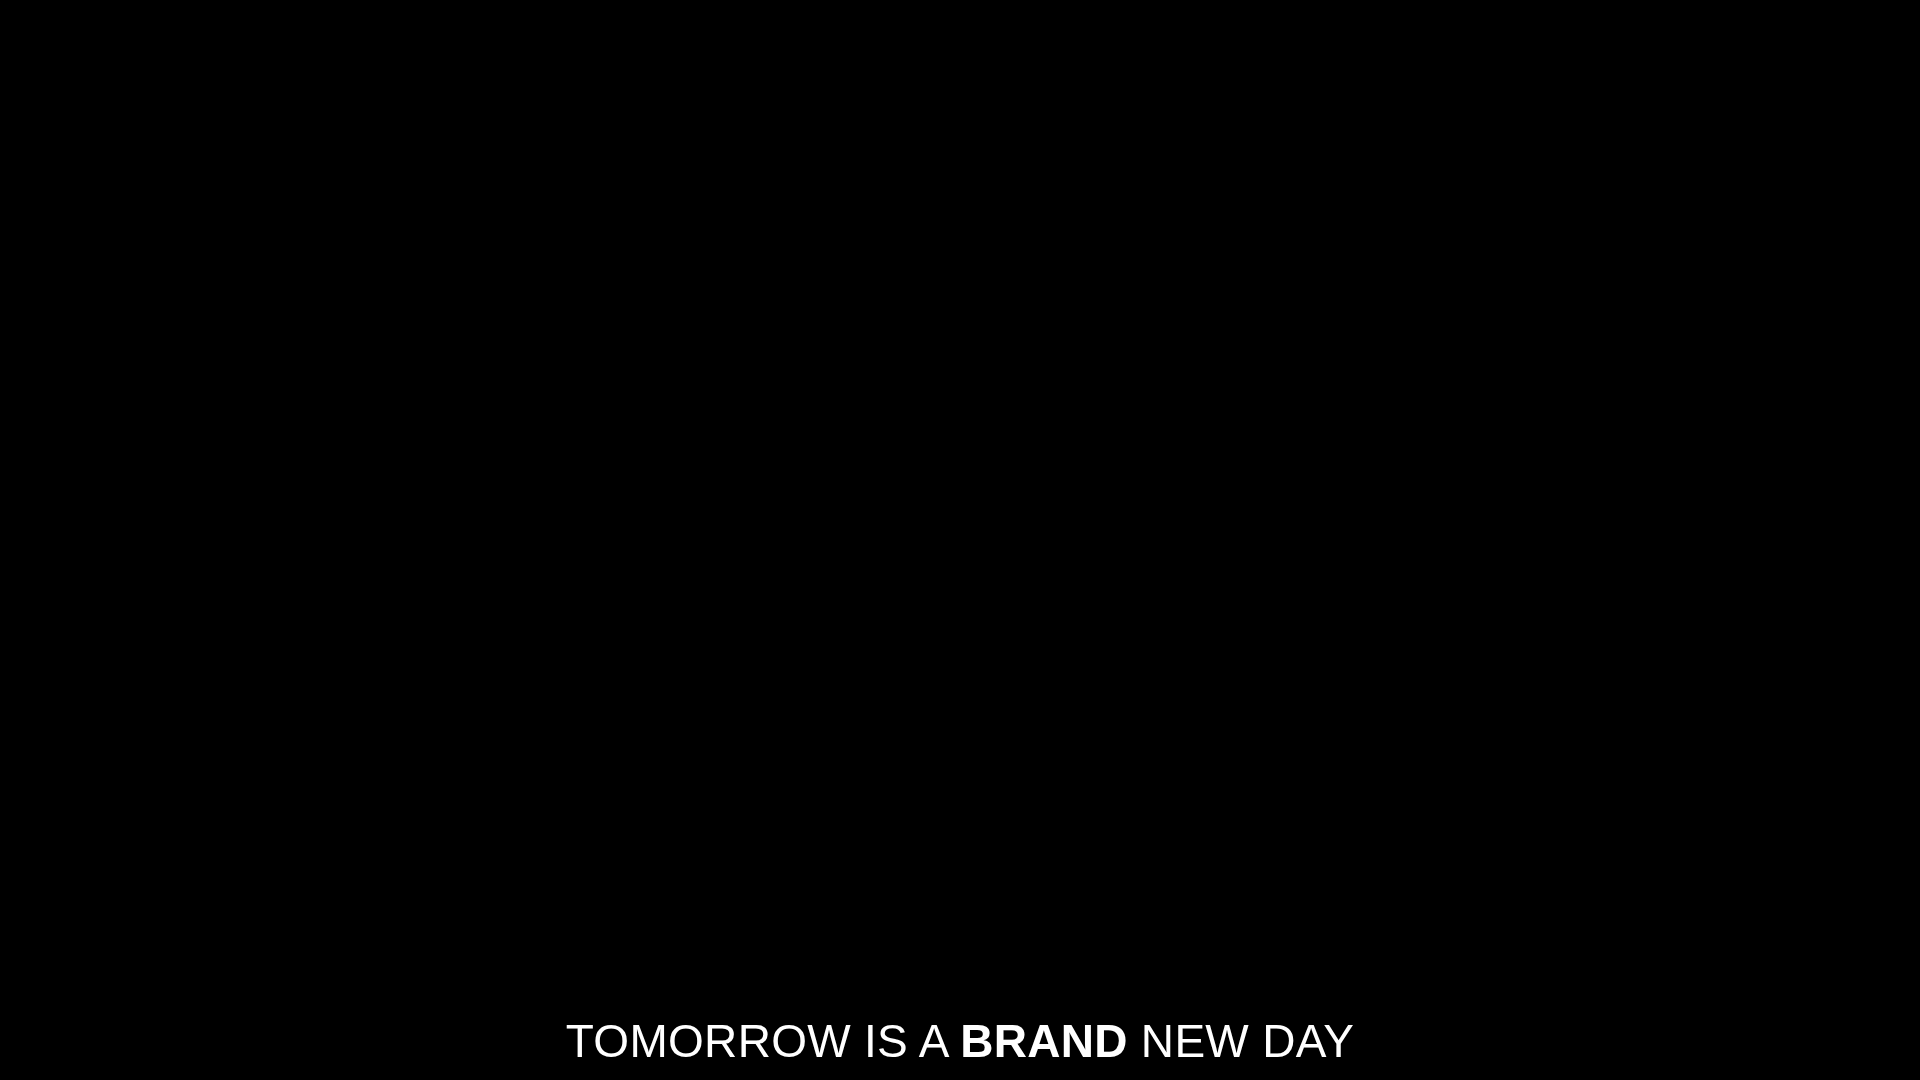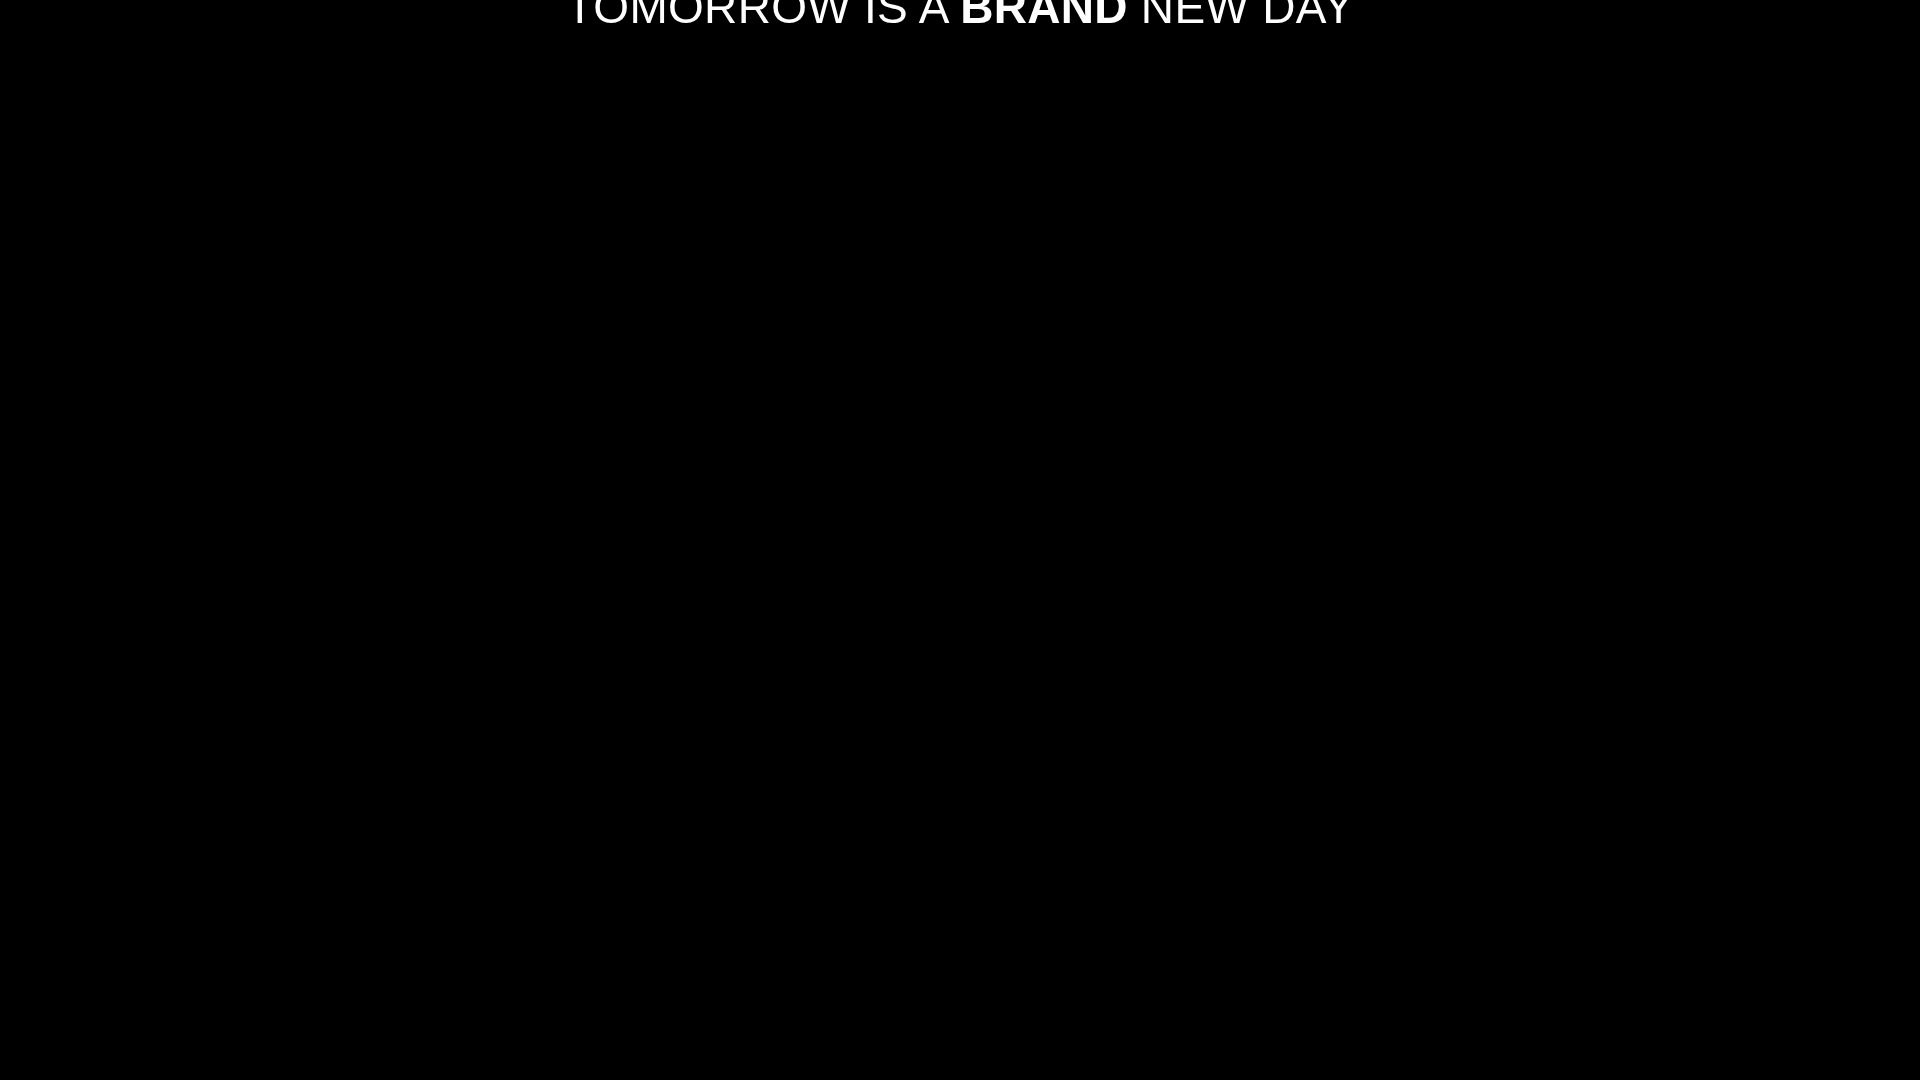--- a/index.html
+++ b/index.html
@@ -24,21 +24,21 @@
   }
 
   
   .quote-wrap {
     position: absolute;
     left: 0;
     top: 0;
     width: 1920px;
     height: 1080px;
     display: flex;
-    align-items: flex-start;
+    align-items: flex-end;
     justify-content: center;
   }
 
   .quote-line {
     position: relative;
     top: -16px;            
     color: #ffffff;
     font-family: "Liberation Sans", sans-serif;
     font-size: 46px;
     font-weight: 400;

